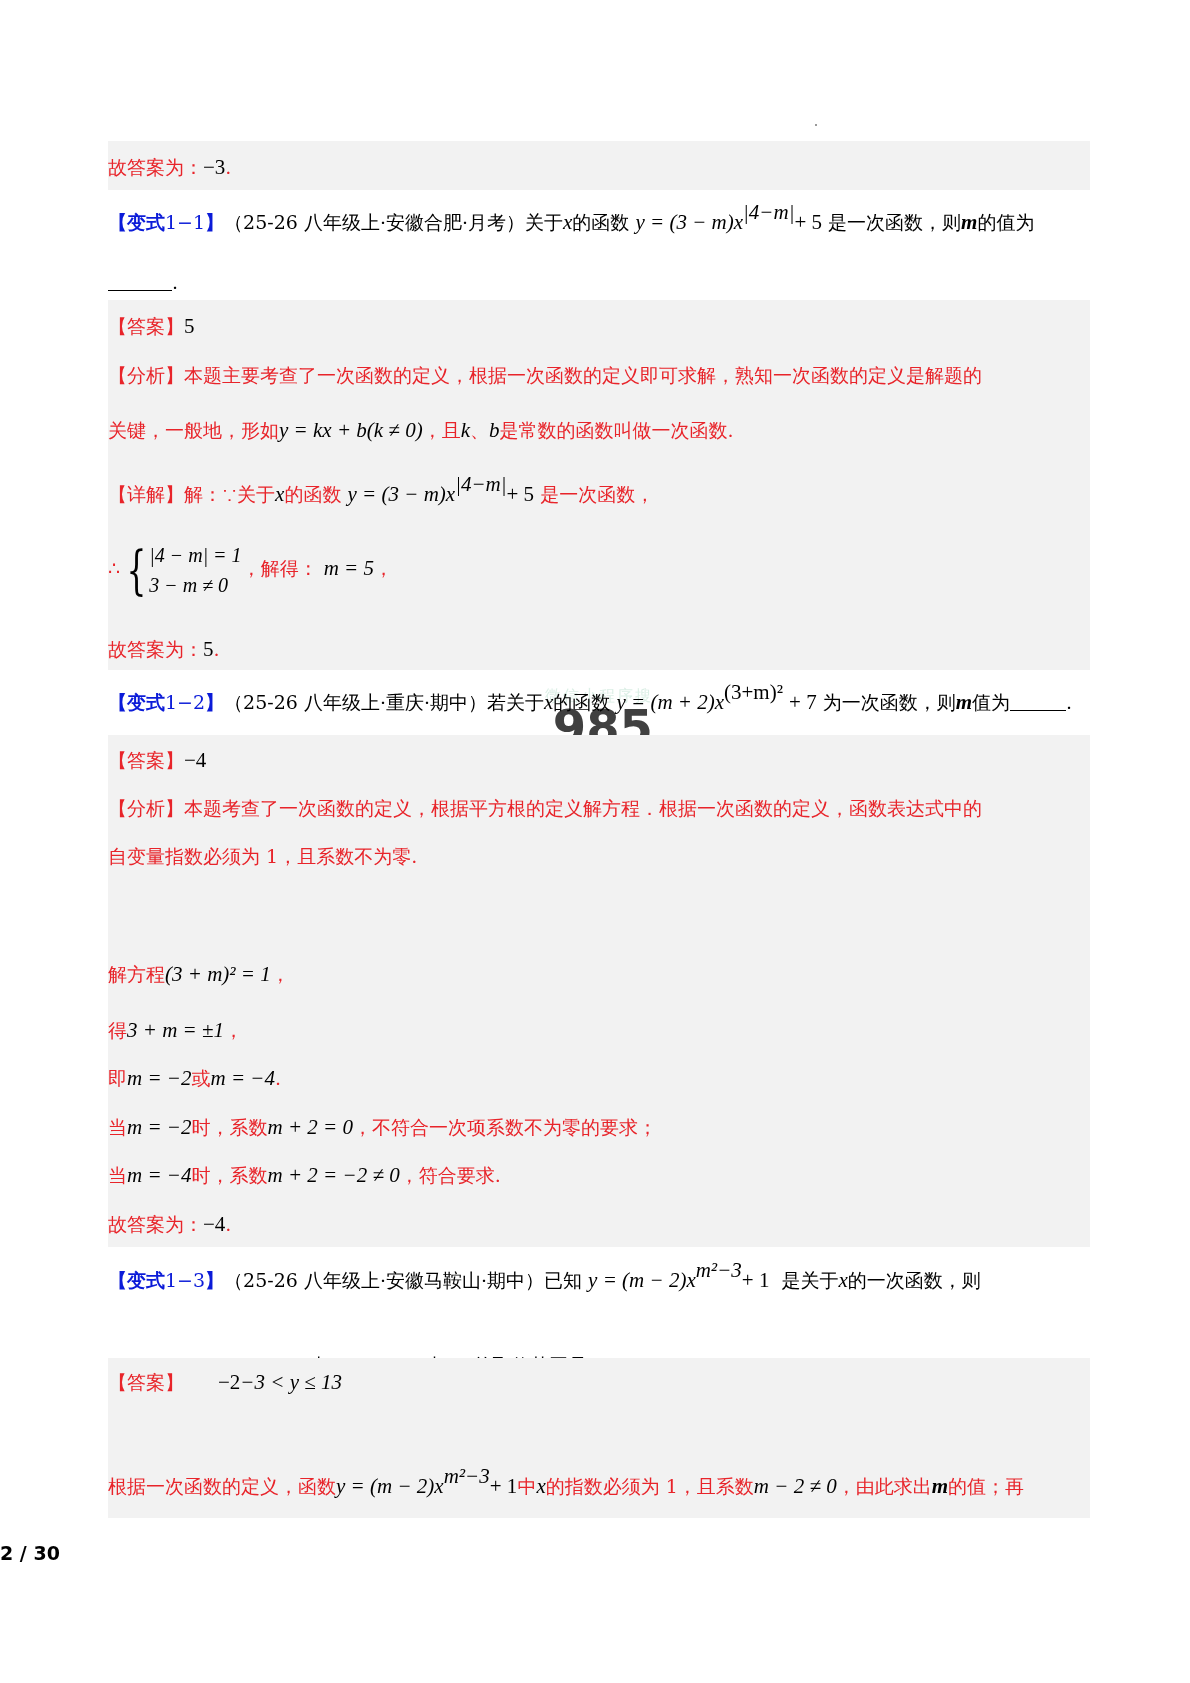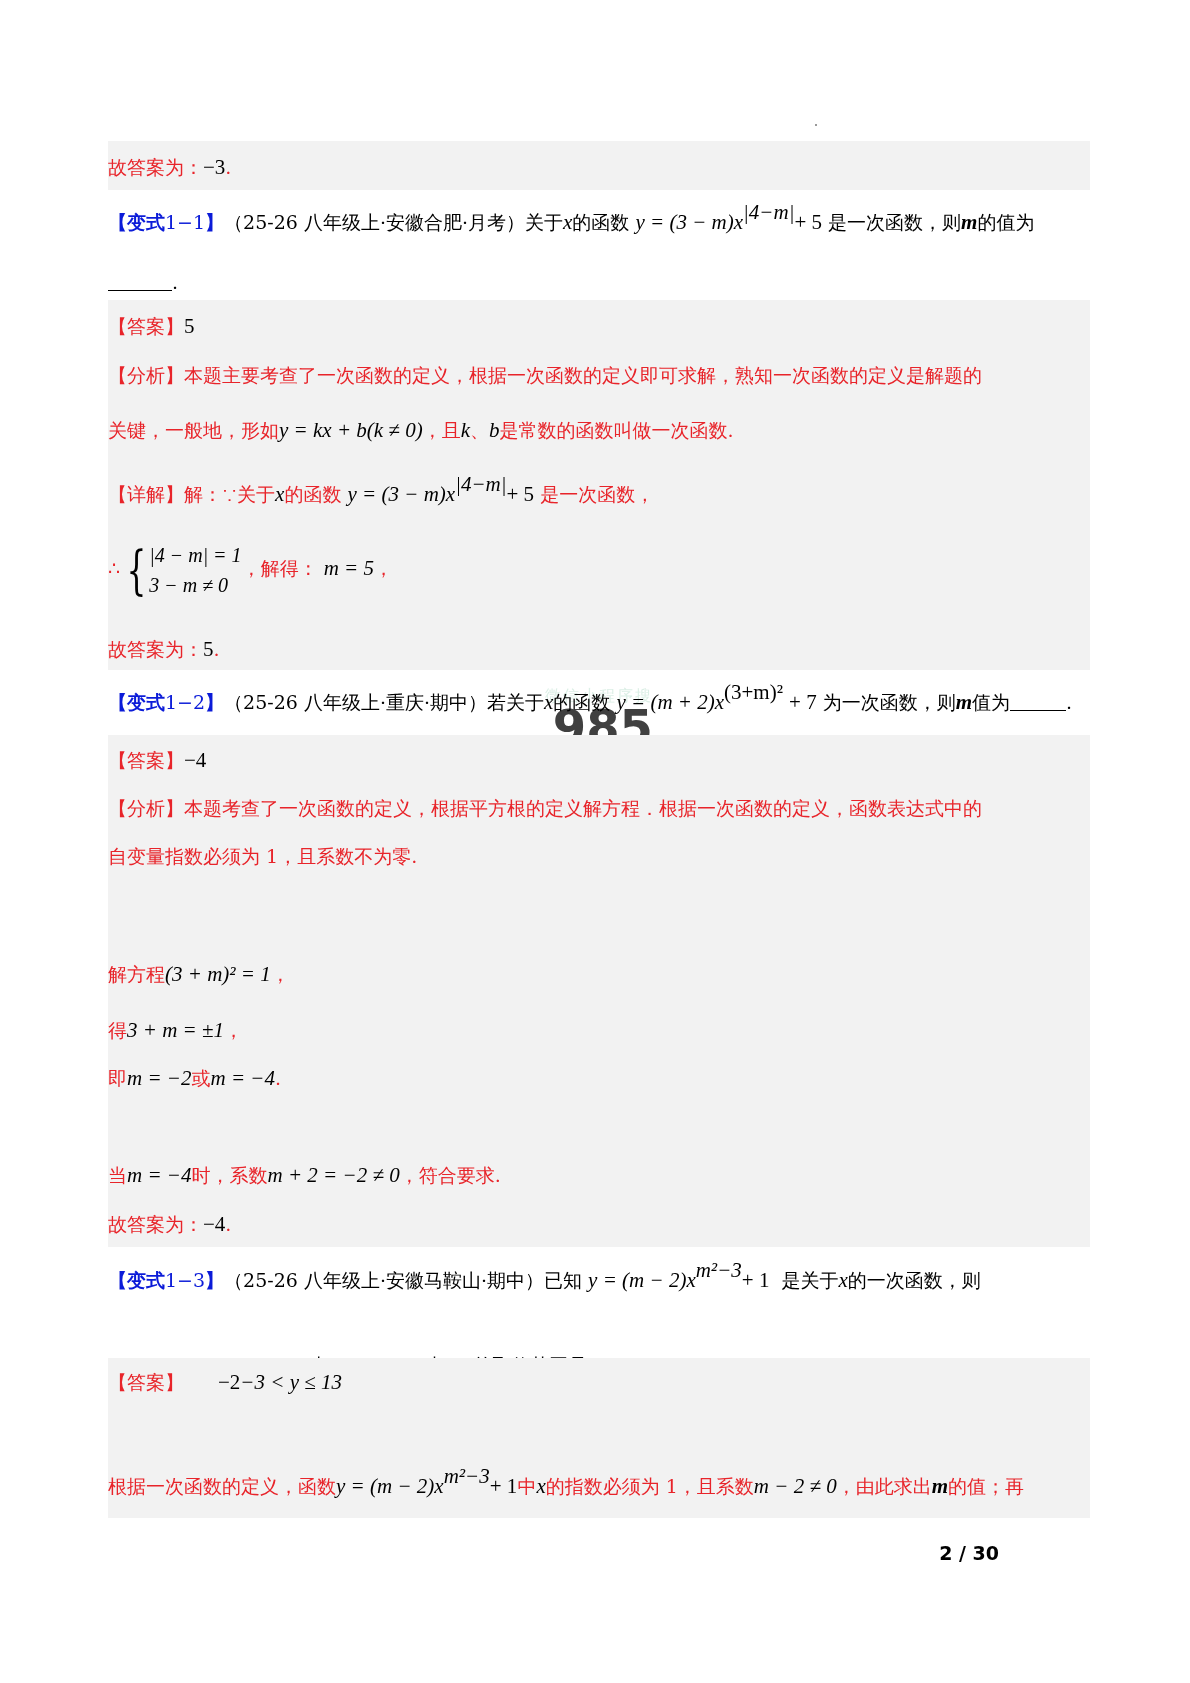--- a/index.html
+++ b/index.html
@@ -11,21 +11,21 @@
   .red{color:#e8242a;}
   .blue{color:#0b1bd8;}
   .bold{font-weight:bold;}
   .math{font-family:"Liberation Serif","DejaVu Serif",serif;font-size:21px;color:#000;}
   .it{font-style:italic;}
   sup{font-size:12px;vertical-align:10px;line-height:0;}
   .blank{display:inline-block;border-bottom:1.5px solid #000;height:20px;vertical-align:-2px;}
   .watermark{position:absolute;left:545px;top:686px;color:#dcefe6;font-family:"DejaVu Sans",sans-serif;pointer-events:none;text-align:right;}
   .wm1{font-size:16px;letter-spacing:2px;}
   .wm2{font-size:48px;font-weight:bold;line-height:40px;color:#404040;}
-  .pagenum{position:absolute;left:0;width:999px;top:1542px;text-align:right;
+  .pagenum{position:absolute;left:0;width:999px;top:1542px;text-align:left;
            font-family:"DejaVu Sans","Liberation Sans",sans-serif;font-weight:bold;font-size:19px;}
   .dot{position:absolute;left:815px;top:124px;width:2px;height:2px;background:#999;}
   .brace{display:inline-block;vertical-align:middle;font-size:52px;line-height:52px;font-family:"DejaVu Serif",serif;font-weight:lighter;transform:scaleX(0.6);margin-right:-4px;}
   .sys{display:inline-block;vertical-align:middle;line-height:30px;font-size:20px;}
 </style>
 </head>
 <body>
 
 <div class="page">
 
@@ -92,20 +92,23 @@
   </div>
   <div class="line red" style="top:960px;">
     <span>解方程</span><span class="math it">(3 + m)² = 1</span><span>，</span>
   </div>
   <div class="line red" style="top:1016px;">
     <span>得</span><span class="math it">3 + m = ±1</span><span>，</span>
   </div>
   <div class="line red" style="top:1064px;">
     <span>即</span><span class="math it">m = −2</span><span>或</span><span class="math it">m = −4</span><span>.</span>
   </div>
+  <div class="line red" style="top:1113px;">
+    <span>当</span><span class="math it">m = −2</span><span>时，系数</span><span class="math it">m + 2 = 0</span><span>，不符合一次项系数不为零的要求；</span>
+  </div>
   <div class="line red" style="top:1161px;">
     <span>当</span><span class="math it">m = −4</span><span>时，系数</span><span class="math it">m + 2 = −2 ≠ 0</span><span>，符合要求.</span>
   </div>
   <div class="line" style="top:1210px;">
     <span class="red">故答案为：</span><span class="math">−4</span><span class="red">.</span>
   </div>
 
   <div class="line" style="top:1266px;">
     <span class="blue bold">【变式</span><span class="blue">1−3</span><span class="blue bold">】</span><span>（25-26 八年级上·安徽马鞍山·期中）</span><span>已知</span>
     <span class="math it">y = (m − 2)x</span><sup class="math it">m²−3</sup><span class="math">+ 1</span>

